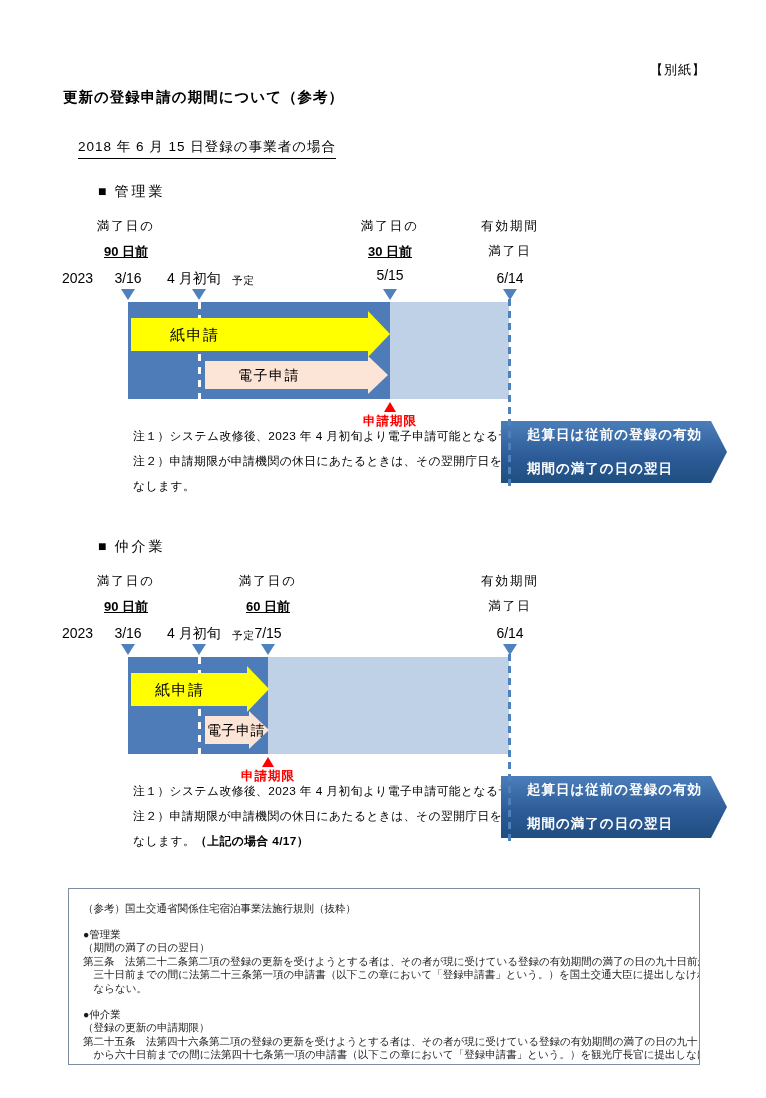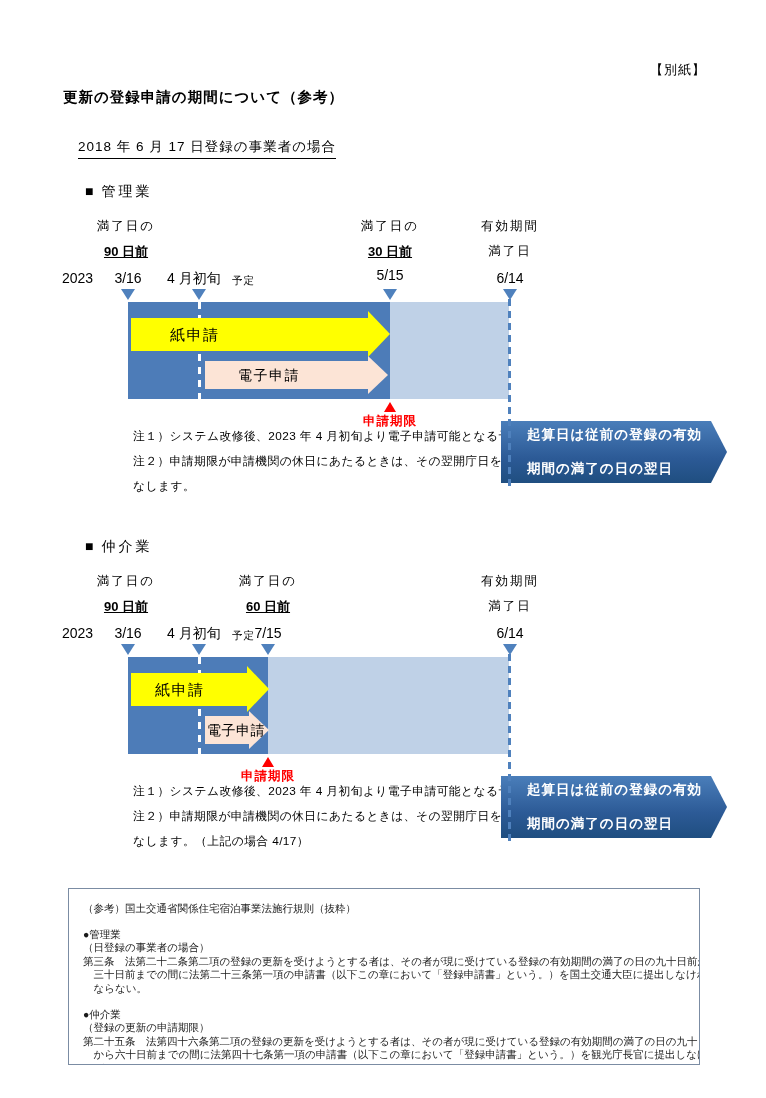--- a/index.html
+++ b/index.html
@@ -7,40 +7,40 @@
   .page {
     position:relative; width:766px; height:1098px; background:#ffffff;
     font-family:"Liberation Sans","DejaVu Sans",sans-serif; color:#000;
     overflow:hidden;
   }
   .abs { position:absolute; }
   .ctr { transform:translateX(-50%); text-align:center; }
   .corner { font-size:13px; letter-spacing:1px; }
   .doc-title { font-size:14.5px; font-weight:bold; letter-spacing:1px;text-align:center; }
   .doc-sub { font-size:13.5px; font-weight:500; letter-spacing:1px; border-bottom:1.2px solid #000; padding-bottom:2px; }
-  .sec-head { font-size:14px; letter-spacing:3px; }
+  .sec-head { font-size:14px; letter-spacing:3px;margin-left:13px; }
   .sec-head .bullet { margin-right:8px; letter-spacing:0; }
   .ms1 { font-size:12.5px; letter-spacing:2px; white-space:nowrap; }
   .ms2 { font-size:13px; font-weight:bold; text-decoration:underline; white-space:nowrap; }
   .dt  { font-size:14px; font-weight:normal; white-space:nowrap; }
   .yotei { font-size:10.5px; letter-spacing:1px; }
   .tri-down { width:0; height:0; border-left:7px solid transparent; border-right:7px solid transparent; border-top:11px solid #4f81bd; }
   .bar-dark  { background:#4d7cb8; }
   .bar-light { background:#bfd1e7; }
   .wdash { width:3px; background:repeating-linear-gradient(180deg,#ffffff 0 7px,transparent 7px 13px); }
   .bdash { width:2.5px; background:repeating-linear-gradient(180deg,#4f81bd 0 7px,transparent 7px 12px); z-index:6; }
   .yar-body { background:#ffff00; }
   .yar-head { width:0; height:0; border-top:23px solid transparent; border-bottom:23px solid transparent; border-left:22px solid #ffff00; }
   .car-body { background:#fce4d6; }
   .car-head { width:0; height:0; border-top:19px solid transparent; border-bottom:19px solid transparent; border-left:20px solid #fce4d6; }
   .ar-label { font-size:15px; font-weight:500; letter-spacing:1.5px; white-space:nowrap; z-index:3; }
   .red-tri { width:0; height:0; border-left:6px solid transparent; border-right:6px solid transparent; border-bottom:10px solid #ff0000; }
   .red-lbl { color:#ff0000; font-size:12.5px; font-weight:bold; letter-spacing:1px; white-space:nowrap; }
   .note { font-size:11.8px; letter-spacing:0.4px; white-space:nowrap; }
-  .note b { font-weight:normal;text-align:center; }
+  .note b { font-weight:bold;text-align:center; }
   .banner {
     width:226px; height:62px; z-index:5;
     background:linear-gradient(180deg,#4a7eba 0%,#2c5a96 60%,#1f4e80 100%);
     clip-path:polygon(0 0, calc(100% - 16px) 0, 100% 50%, calc(100% - 16px) 100%, 0 100%);
     color:#ffffff; font-weight:bold; font-size:13.5px; letter-spacing:1px;
     display:flex; flex-direction:column; justify-content:center; gap:16px;
     padding-left:26px; white-space:nowrap;
   }
   .refbox {
     left:68px; top:888px; width:632px; height:177px;
@@ -50,21 +50,21 @@
   }
   .refbox .gap { height:12px; }
 </style>
 </head>
 <body>
 
 <div class="page">
 
   <div class="abs corner" style="right:60px; top:61px;">【別紙】</div>
   <div class="abs doc-title" style="left:63px; top:88px;">更新の登録申請の期間について（参考）</div>
-  <div class="abs doc-sub" style="left:78px; top:138px;">2018 年 6 月 17 日登録の事業者の場合</div>
+  <div class="abs doc-sub" style="left:78px; top:138px;">2018 年 6 月 15 日登録の事業者の場合</div>
 
   <div class="abs sec-head" style="left:85px; top:183px;">
     <span class="bullet">■</span><span>管理業</span>
   </div>
 
   <div class="abs ctr ms1" style="left:126px; top:218px;">満了日の</div>
   <div class="abs ctr ms2" style="left:126px; top:243px;">90 日前</div>
   <div class="abs ctr ms1" style="left:390px; top:218px;">満了日の</div>
   <div class="abs ctr ms2" style="left:390px; top:243px;">30 日前</div>
   <div class="abs ctr ms1" style="left:510px; top:218px;">有効期間</div>
@@ -154,21 +154,21 @@
 
   <div class="abs banner" style="left:501px; top:776px;">
     <span>起算日は従前の登録の有効</span>
     <span>期間の満了の日の翌日</span>
   </div>
 
   <div class="abs refbox">
     <div>（参考）国土交通省関係住宅宿泊事業法施行規則（抜粋）</div>
     <div class="gap"></div>
     <div>●管理業</div>
-    <div>（日登録の事業者の場合）</div>
+    <div>（期間の満了の日の翌日）</div>
     <div>第三条　法第二十二条第二項の登録の更新を受けようとする者は、その者が現に受けている登録の有効期間の満了の日の九十日前から</div>
     <div>　三十日前までの間に法第二十三条第一項の申請書（以下この章において「登録申請書」という。）を国土交通大臣に提出しなければ</div>
     <div>　ならない。</div>
     <div class="gap"></div>
     <div>●仲介業</div>
     <div>（登録の更新の申請期限）</div>
     <div>第二十五条　法第四十六条第二項の登録の更新を受けようとする者は、その者が現に受けている登録の有効期間の満了の日の九十日前</div>
     <div>　から六十日前までの間に法第四十七条第一項の申請書（以下この章において「登録申請書」という。）を観光庁長官に提出しなけれ</div>
     <div>　ばならない。</div>
   </div>

